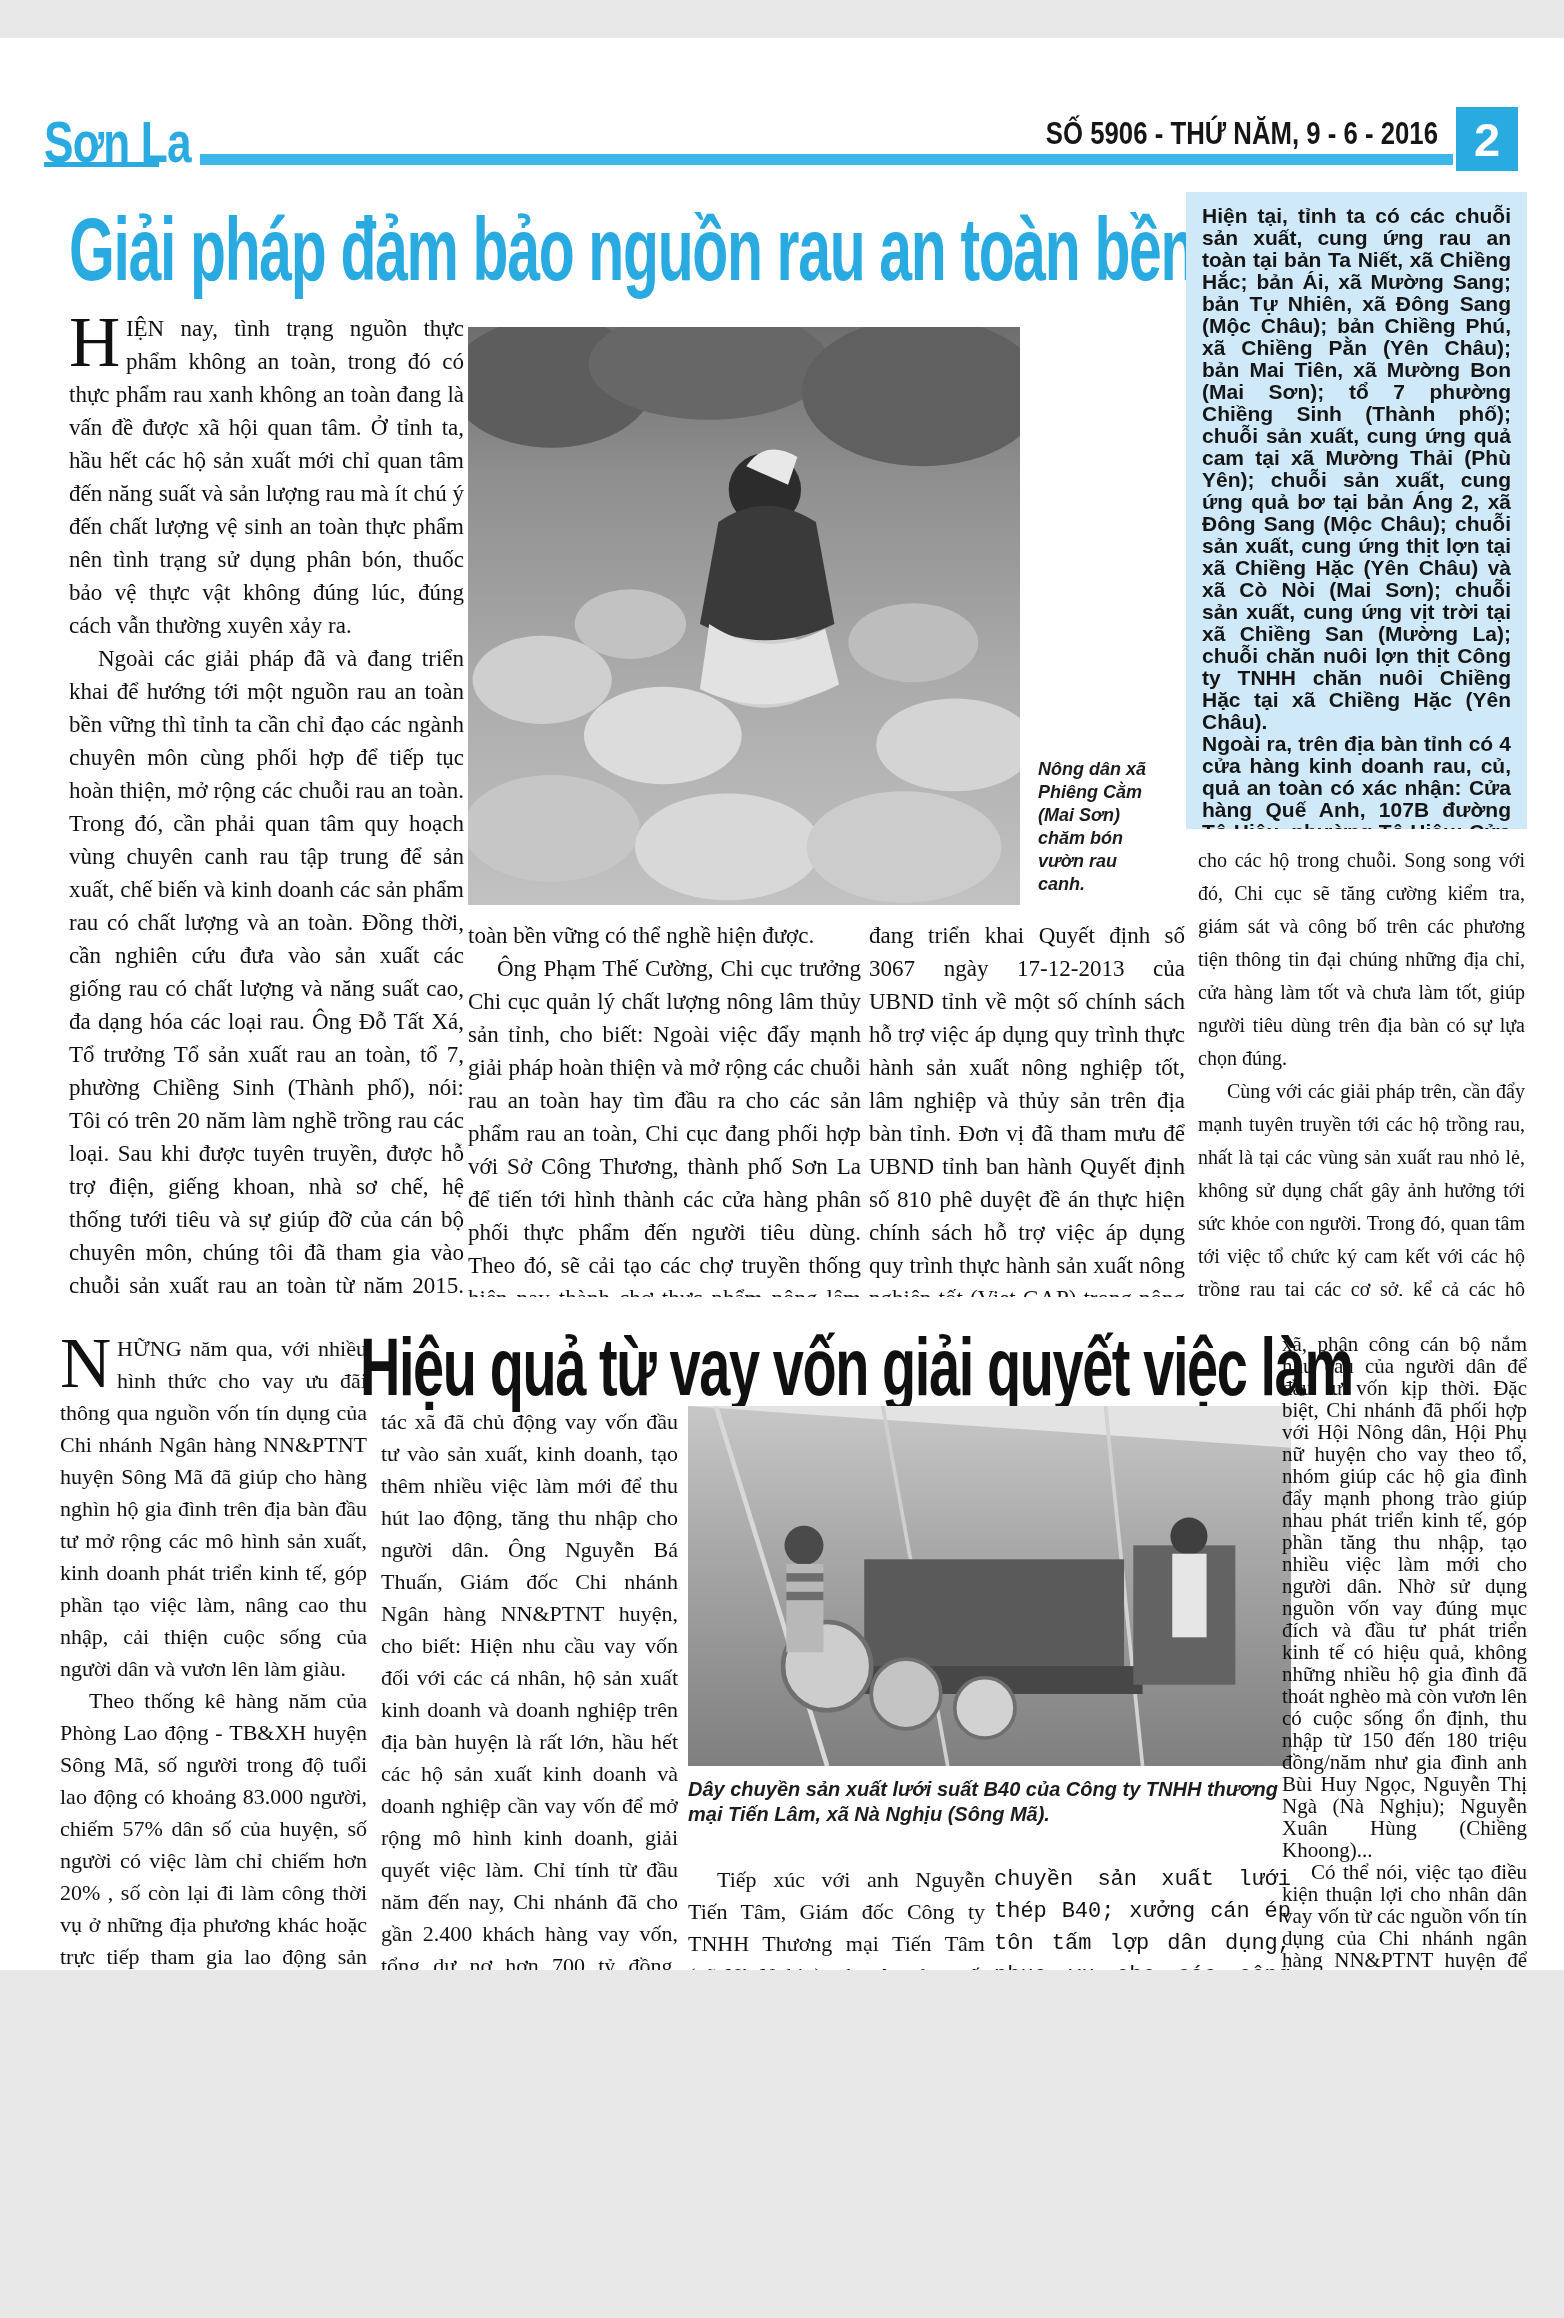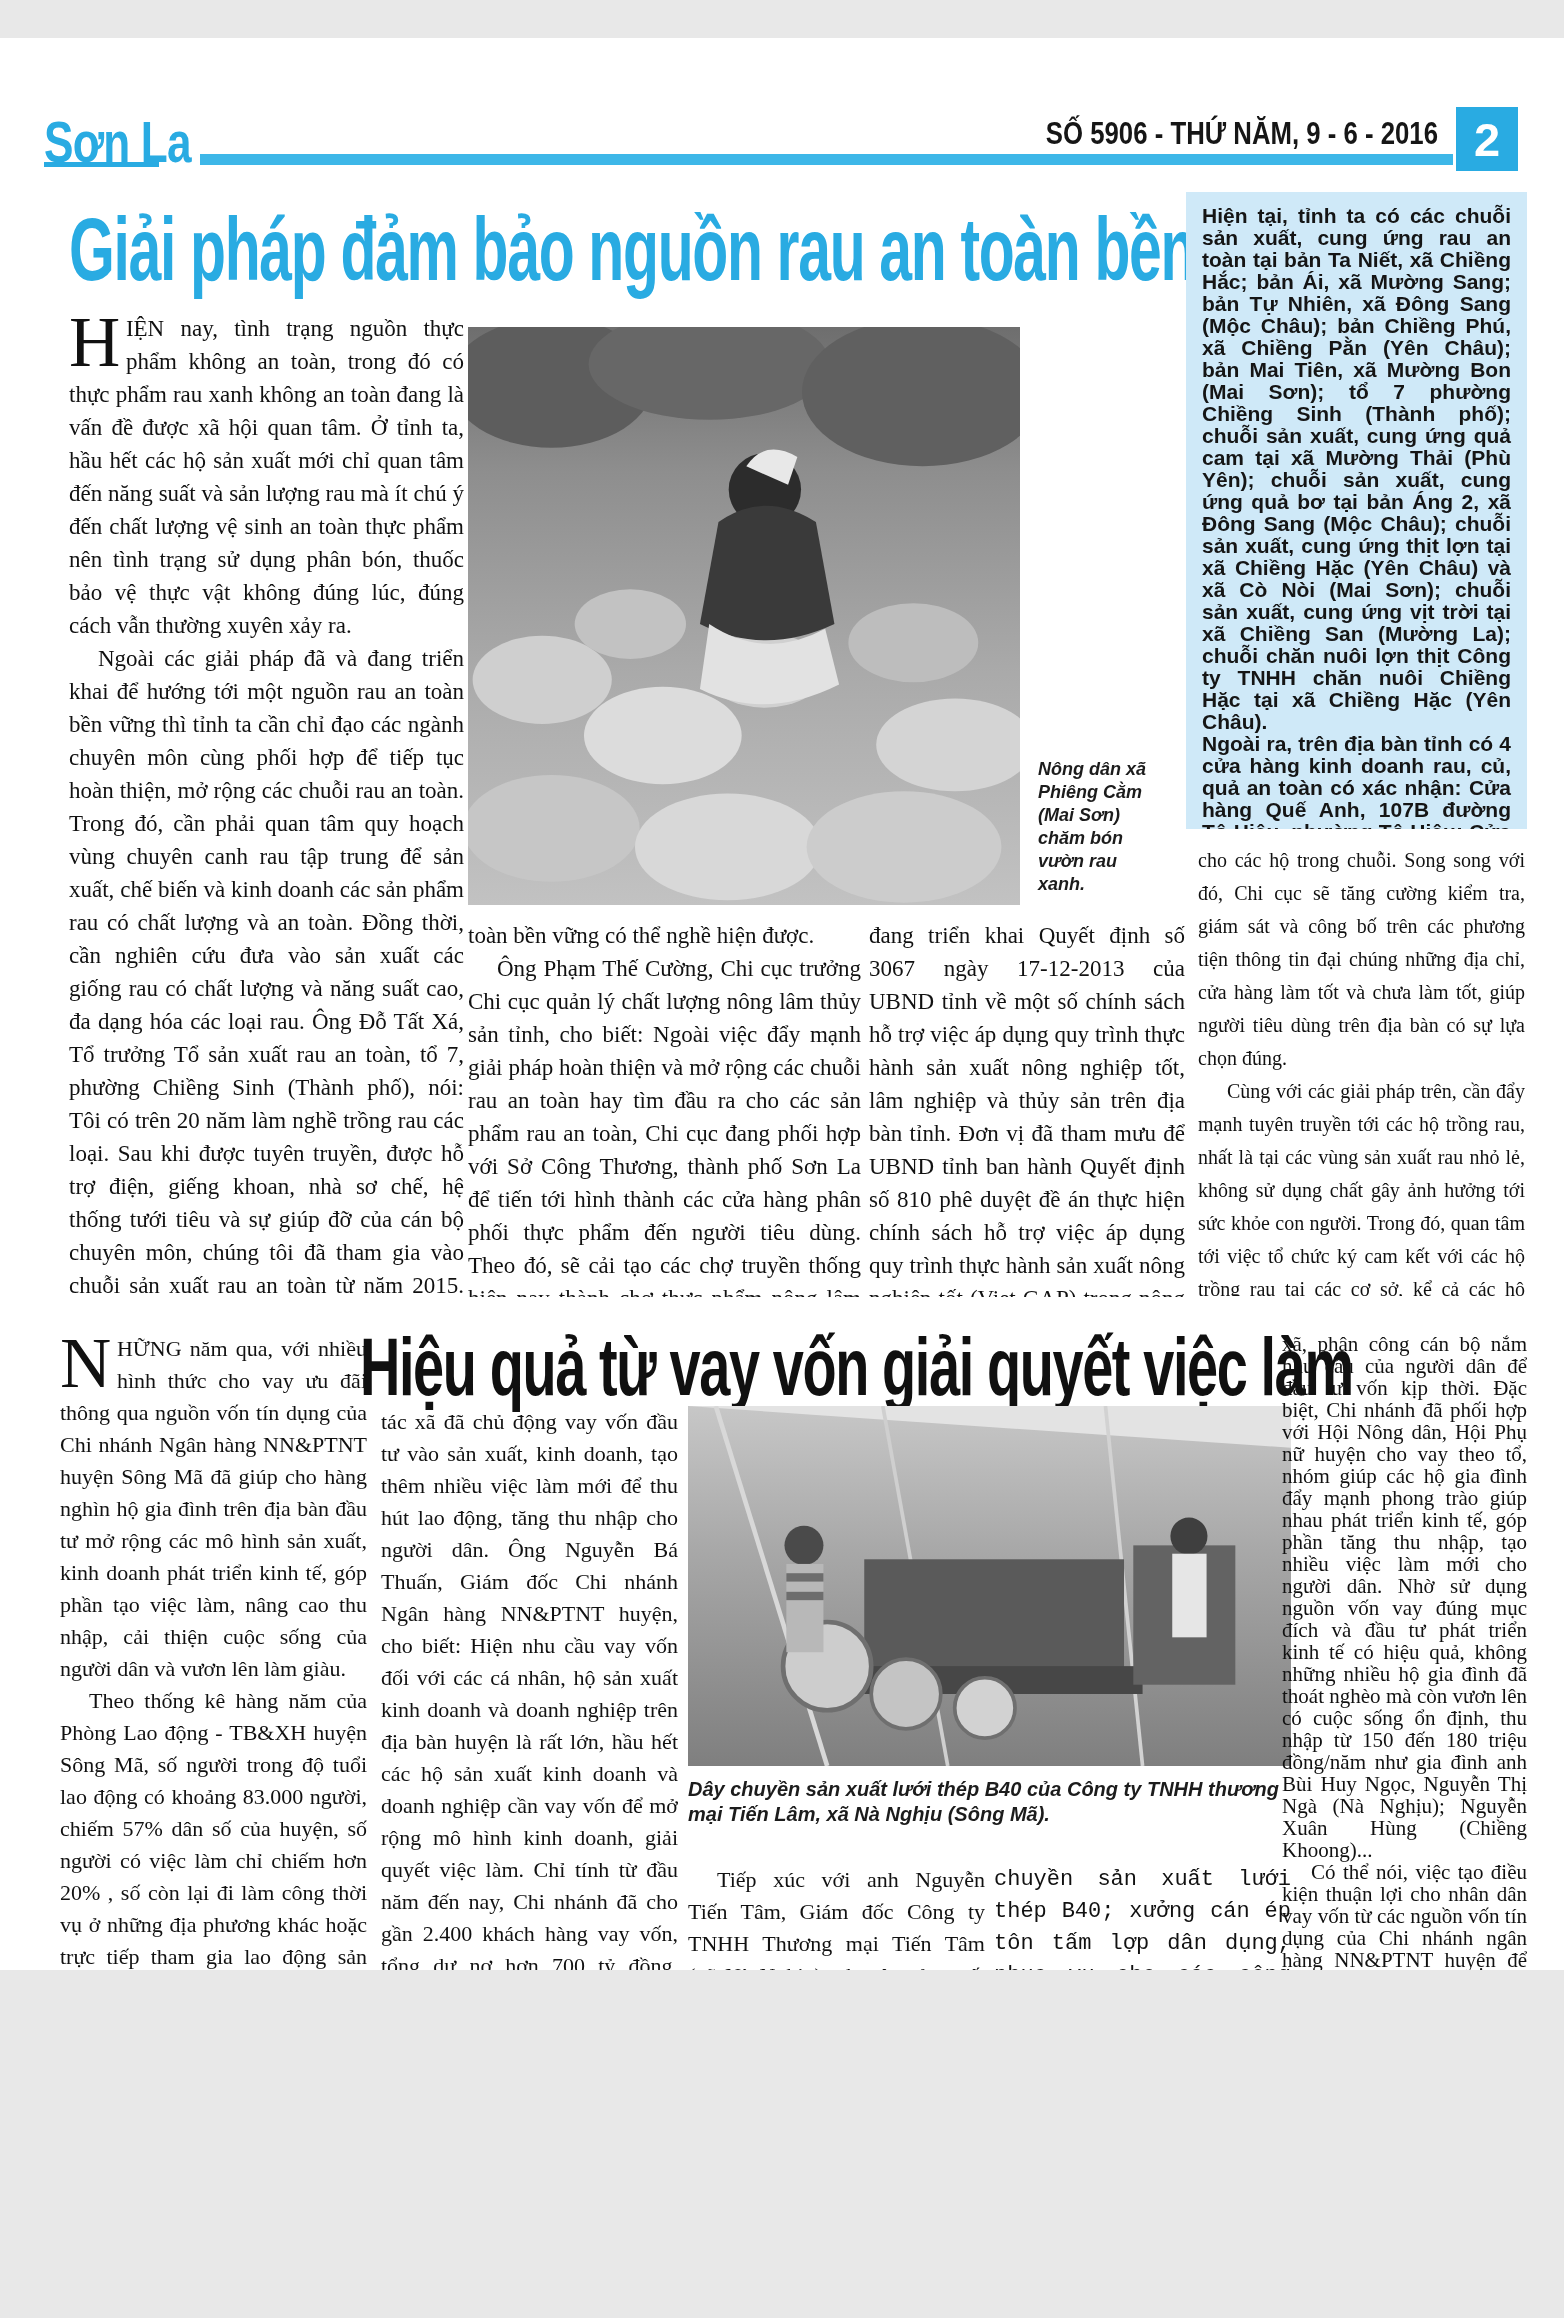--- a/index.html
+++ b/index.html
@@ -104,21 +104,21 @@
       <ellipse cx="350" cy="640" rx="120" ry="75" fill="#c2c2c2"></ellipse>
       <ellipse cx="960" cy="680" rx="140" ry="85" fill="#bdbdbd"></ellipse>
       <ellipse cx="640" cy="740" rx="130" ry="80" fill="#d0d0d0"></ellipse>
       <circle cx="640" cy="350" r="78" fill="#2c2c2c"></circle>
       <path d="M600 300 q40 -60 110 -20 l-20 60 z" fill="#e8e8e8"></path>
       <path d="M540 420 q100 -70 210 0 l40 220 q-150 70 -290 0 z" fill="#3a3a3a"></path>
       <path d="M520 640 q120 80 250 10 l30 120 q-160 80 -300 10 z" fill="#e2e2e2"></path>
     </svg>
   </div>
 
-  <div class="caption caption1">Nông dân xã Phiêng Cằm (Mai Sơn) chăm bón vườn rau xanh.</div>
+  <div class="caption caption1">Nông dân xã Phiêng Cằm (Mai Sơn) chăm bón vườn rau canh.</div>
 
   <div class="sidebar">
     <div>
         <p class="para">Hiện tại, tỉnh ta có các chuỗi sản xuất, cung ứng rau an toàn tại bản Ta Niết, xã Chiềng Hắc; bản Ái, xã Mường Sang; bản Tự Nhiên, xã Đông Sang (Mộc Châu); bản Chiềng Phú, xã Chiềng Pằn (Yên Châu); bản Mai Tiên, xã Mường Bon (Mai Sơn); tổ 7 phường Chiềng Sinh (Thành phố); chuỗi sản xuất, cung ứng quả cam tại xã Mường Thải (Phù Yên); chuỗi sản xuất, cung ứng quả bơ tại bản Áng 2, xã Đông Sang (Mộc Châu); chuỗi sản xuất, cung ứng thịt lợn tại xã Chiềng Hặc (Yên Châu) và xã Cò Nòi (Mai Sơn); chuỗi sản xuất, cung ứng vịt trời tại xã Chiềng San (Mường La); chuỗi chăn nuôi lợn thịt Công ty TNHH chăn nuôi Chiềng Hặc tại xã Chiềng Hặc (Yên Châu).</p>
         <p class="para">Ngoài ra, trên địa bàn tỉnh có 4 cửa hàng kinh doanh rau, củ, quả an toàn có xác nhận: Cửa hàng Quế Anh, 107B đường Tô Hiệu, phường Tô Hiệu; Cửa hàng Đại Nam, 166 đường Trần Đăng Ninh, phường Quyết Tâm (Thành phố); Cửa hàng Hưng Thuận, Tiểu khu 7 và Cửa hàng Tiến Huyền, Tiểu khu 40, thị trấn Nông trường Mộc Châu (Mộc Châu).</p>
       </div>
   </div>
 
   <div class="col a1 a1c2">
     <div>
@@ -178,21 +178,21 @@
       <rect x="960" y="300" width="220" height="300" fill="#636363"></rect>
       <circle cx="250" cy="300" r="42" fill="#4a4a4a"></circle>
       <rect x="212" y="340" width="80" height="190" fill="#b8b8b8"></rect>
       <rect x="212" y="360" width="80" height="18" fill="#6d6d6d"></rect>
       <rect x="212" y="400" width="80" height="18" fill="#6d6d6d"></rect>
       <circle cx="1080" cy="280" r="40" fill="#3f3f3f"></circle>
       <rect x="1044" y="318" width="74" height="180" fill="#e6e6e6"></rect>
     </svg>
   </div>
 
-  <div class="caption caption2">Dây chuyền sản xuất lưới thép B40 của Công ty TNHH thương mại Tiến Lâm, xã Nà Nghịu (Sông Mã).</div>
+  <div class="caption caption2">Dây chuyền sản xuất lưới suất B40 của Công ty TNHH thương mại Tiến Lâm, xã Nà Nghịu (Sông Mã).</div>
 
   <div class="col a2 a2cC">
     <div>
         <p class="para">Tiếp xúc với anh Nguyễn Tiến Tâm, Giám đốc Công ty TNHH Thương mại Tiến Tâm (xã Nà Nghịu), chuyên sản xuất và kinh doanh vật liệu xây dựng được biết: Sau khi nghiên cứu thị trường và tham quan học nghề ở một số nơi, anh đã vay gần 4 tỷ đồng của Chi nhánh Ngân hàng NN&amp;PTNT huyện, đầu tư kinh doanh đồ điện dân dụng, vật liệu xây dựng, kinh doanh vận tải, xăng, dầu, chế biến hàng nông sản... Đồng thời,  mở rộng xưởng sản xuất, đầu tư dây</p>
       </div>
   </div>
 
   <div class="col a2 a2cD">
     <div>
         <p class="para noindent">chuyền sản xuất lưới thép B40; xưởng cán ép tôn tấm lợp dân dụng, phục vụ cho các công trình xây dựng và nhân dân trên địa bàn trong huyện. Đến nay, doanh thu của doanh nghiệp đạt 35 đến 40 tỷ đồng/năm, tạo việc làm thường xuyên cho 12 lao động trên địa bàn, với mức thu nhập trung bình từ 5 - 6 triệu đồng/người/tháng.</p>

